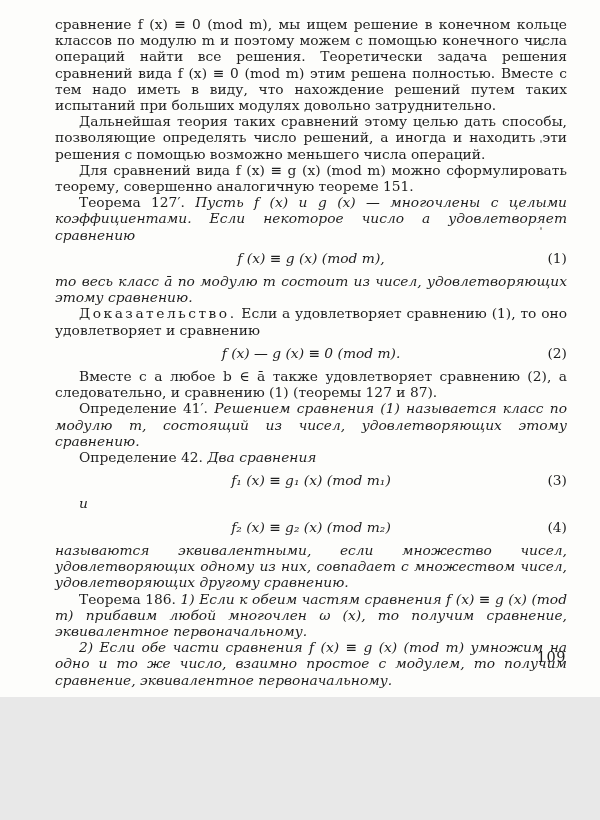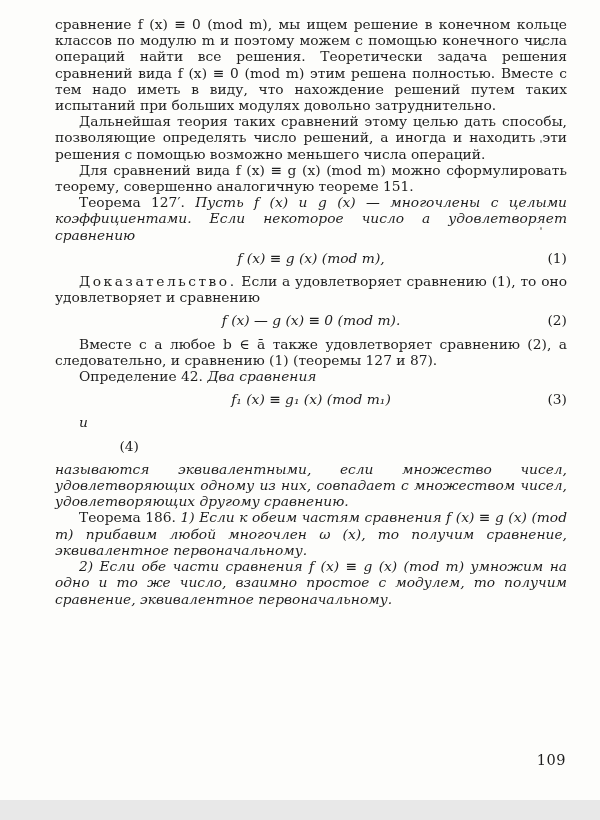--- a/index.html
+++ b/index.html
@@ -3,21 +3,21 @@
 <meta charset="utf-8">
 <style>
   html, body {
     margin: 0;
     padding: 0;
     background: #e8e8e8;
   }
   .sheet {
     position: relative;
     width: 600px;
-    height: 800px;
+    height: 697px;
     margin: 0 auto;
     background: #fdfdfb;
     overflow: hidden;
     font-family: "DejaVu Serif", "Liberation Serif", serif;
     color: #1e1e1e;
   }
   .page {
     position: absolute;
     left: 55px;
     top: 16px;
@@ -94,44 +94,47 @@
     <p>Для сравнений вида f (x) ≡ g (x) (mod m) можно сформулировать теорему, совершенно аналогичную теореме 151.</p>
 
     <p><span class="head">Теорема 127′.</span> <span class="ital">Пусть f (x) и g (x) — многочлены с целыми коэффициентами. Если некоторое число a удовлетворяет сравнению</span></p>
 
     <div class="eq">
       <span class="eqsp"></span>
       <span class="formula">f (x) ≡ g (x) (mod m),</span>
       <span class="num">(1)</span>
     </div>
 
+    <p class="noindent ital">то весь класс ā по модулю m состоит из чисел, удовлетворяющих этому сравнению.</p>
 
     <p><span class="spaced">Доказательство.</span> <span>Если a удовлетворяет сравнению (1), то оно удовлетворяет и сравнению</span></p>
 
     <div class="eq">
       <span class="eqsp"></span>
       <span class="formula">f (x) — g (x) ≡ 0 (mod m).</span>
       <span class="num">(2)</span>
     </div>
 
     <p>Вместе с a любое b ∈ ā также удовлетворяет сравнению (2), а следовательно, и сравнению (1) (теоремы 127 и 87).</p>
 
+    <p><span class="head">Определение 41′.</span> <span class="ital">Решением сравнения (1) называется класс по модулю m, состоящий из чисел, удовлетворяющих этому сравнению.</span></p>
 
     <p><span class="head">Определение 42.</span> <span class="ital">Два сравнения</span></p>
 
     <div class="eq">
       <span class="eqsp"></span>
       <span class="formula">f₁ (x) ≡ g₁ (x) (mod m₁)</span>
       <span class="num">(3)</span>
     </div>
 
     <p class="conj ital">и</p>
 
     <div class="eq">
       <span class="eqsp"></span>
+      <span class="formula">f₂ (x) ≡ g₂ (x) (mod m₂)</span>
       <span class="num">(4)</span>
     </div>
 
     <p class="noindent ital">называются эквивалентными, если множество чисел, удовлетворяющих одному из них, совпадает с множеством чисел, удовлетворяющих другому сравнению.</p>
 
 
     <p><span class="head">Теорема 186.</span> <span class="ital">1) Если к обеим частям сравнения f (x) ≡ g (x) (mod m) прибавим любой многочлен ω (x), то получим сравнение, эквивалентное первоначальному.</span></p>
 
     <p class="ital">2) Если обе части сравнения f (x) ≡ g (x) (mod m) умножим на одно и то же число, взаимно простое с модулем, то получим сравнение, эквивалентное первоначальному.</p>
 

